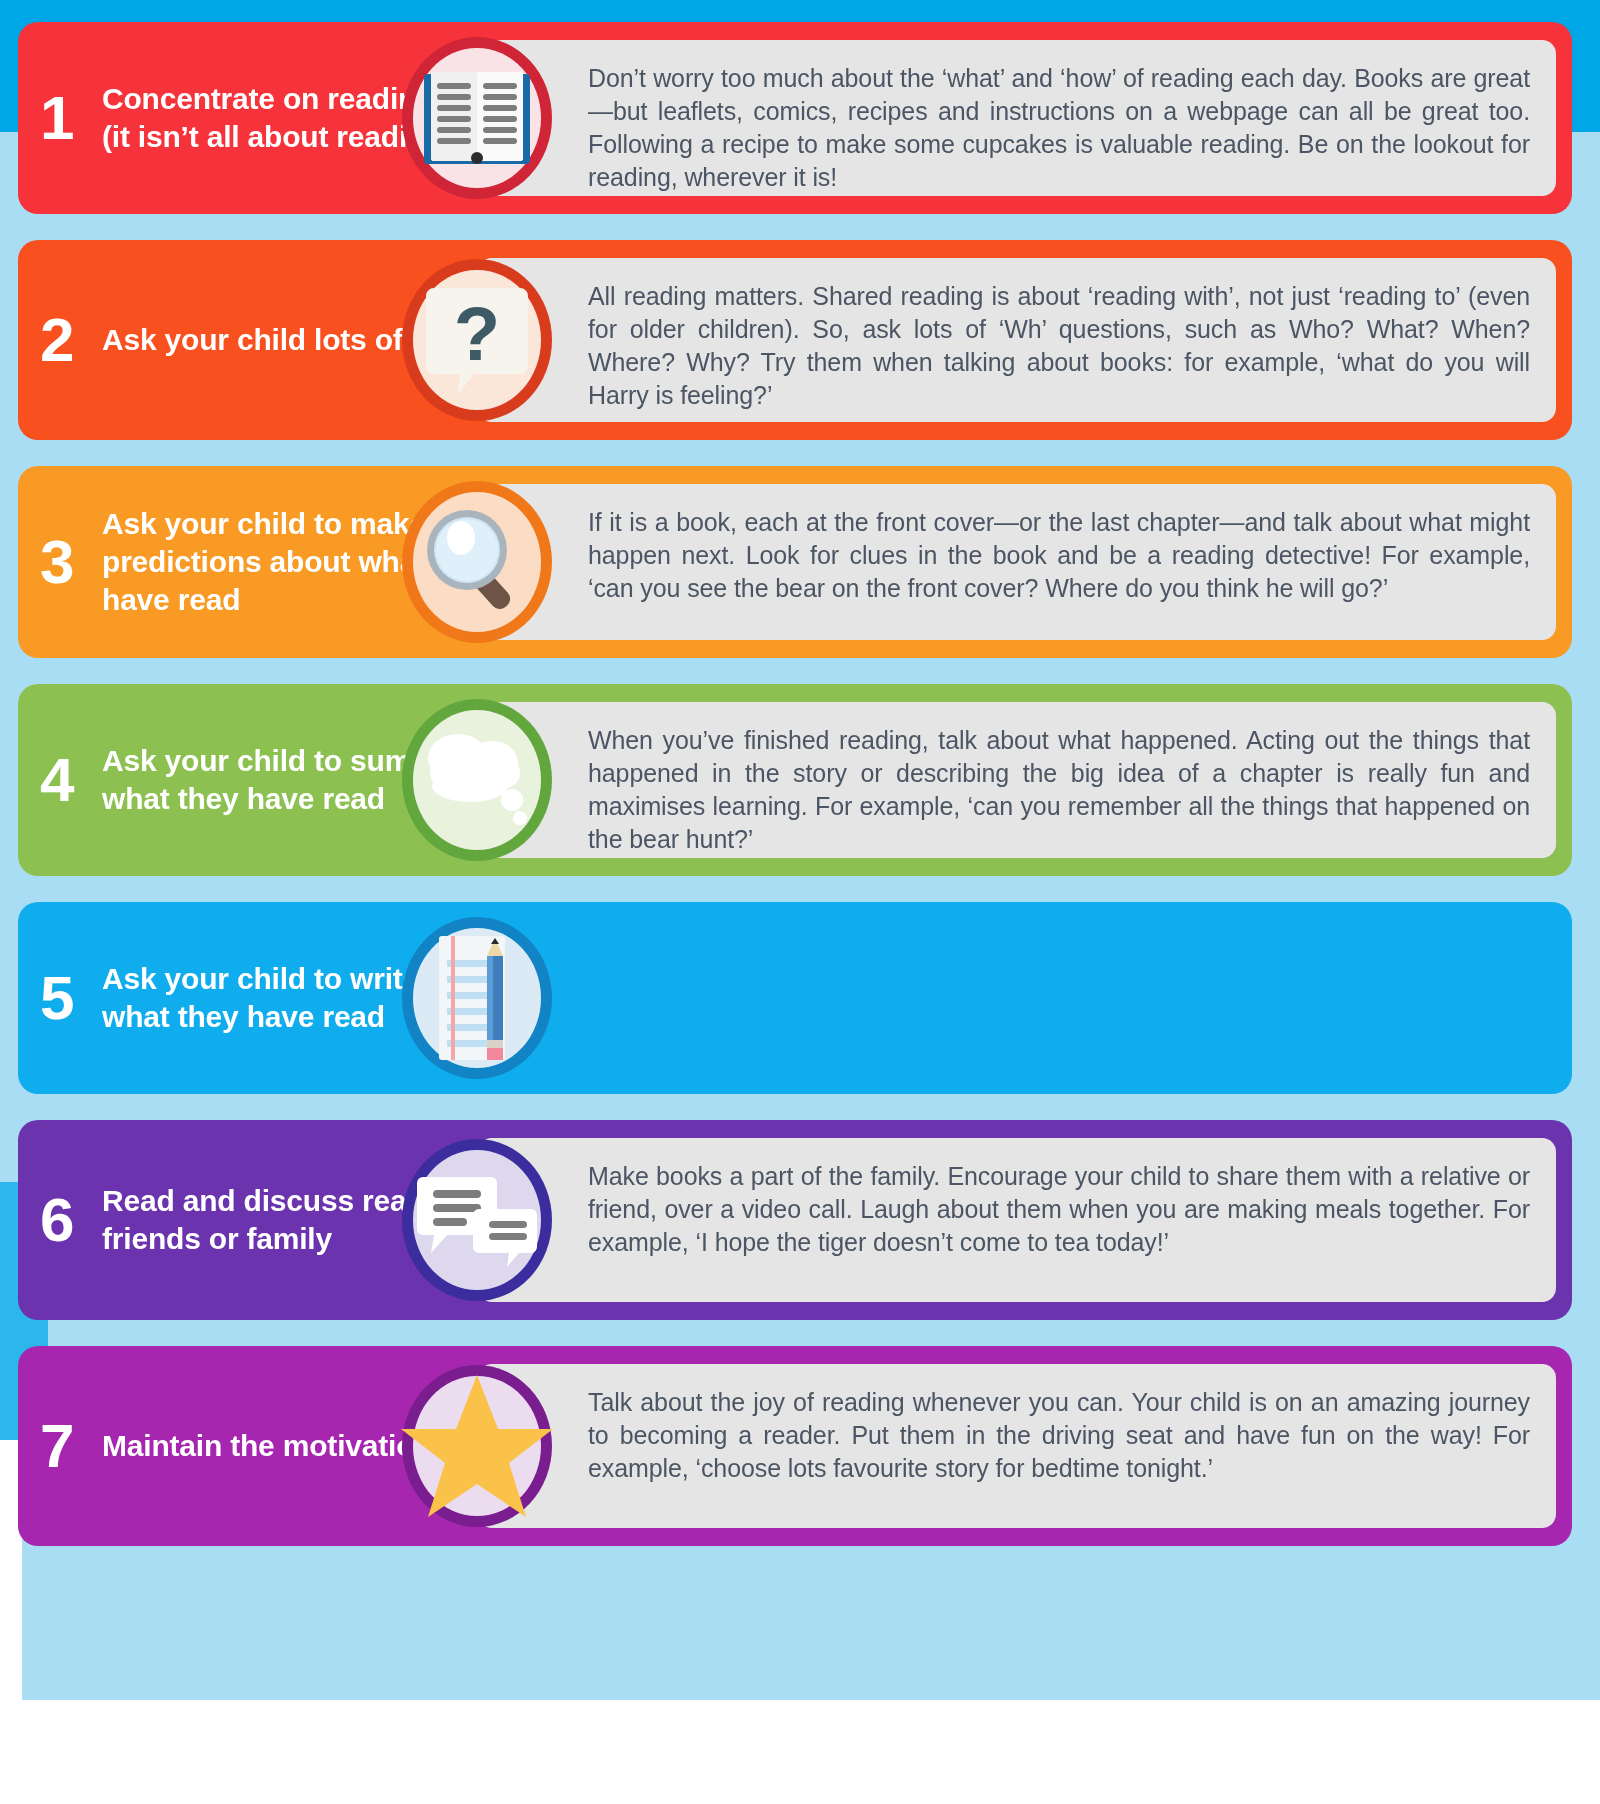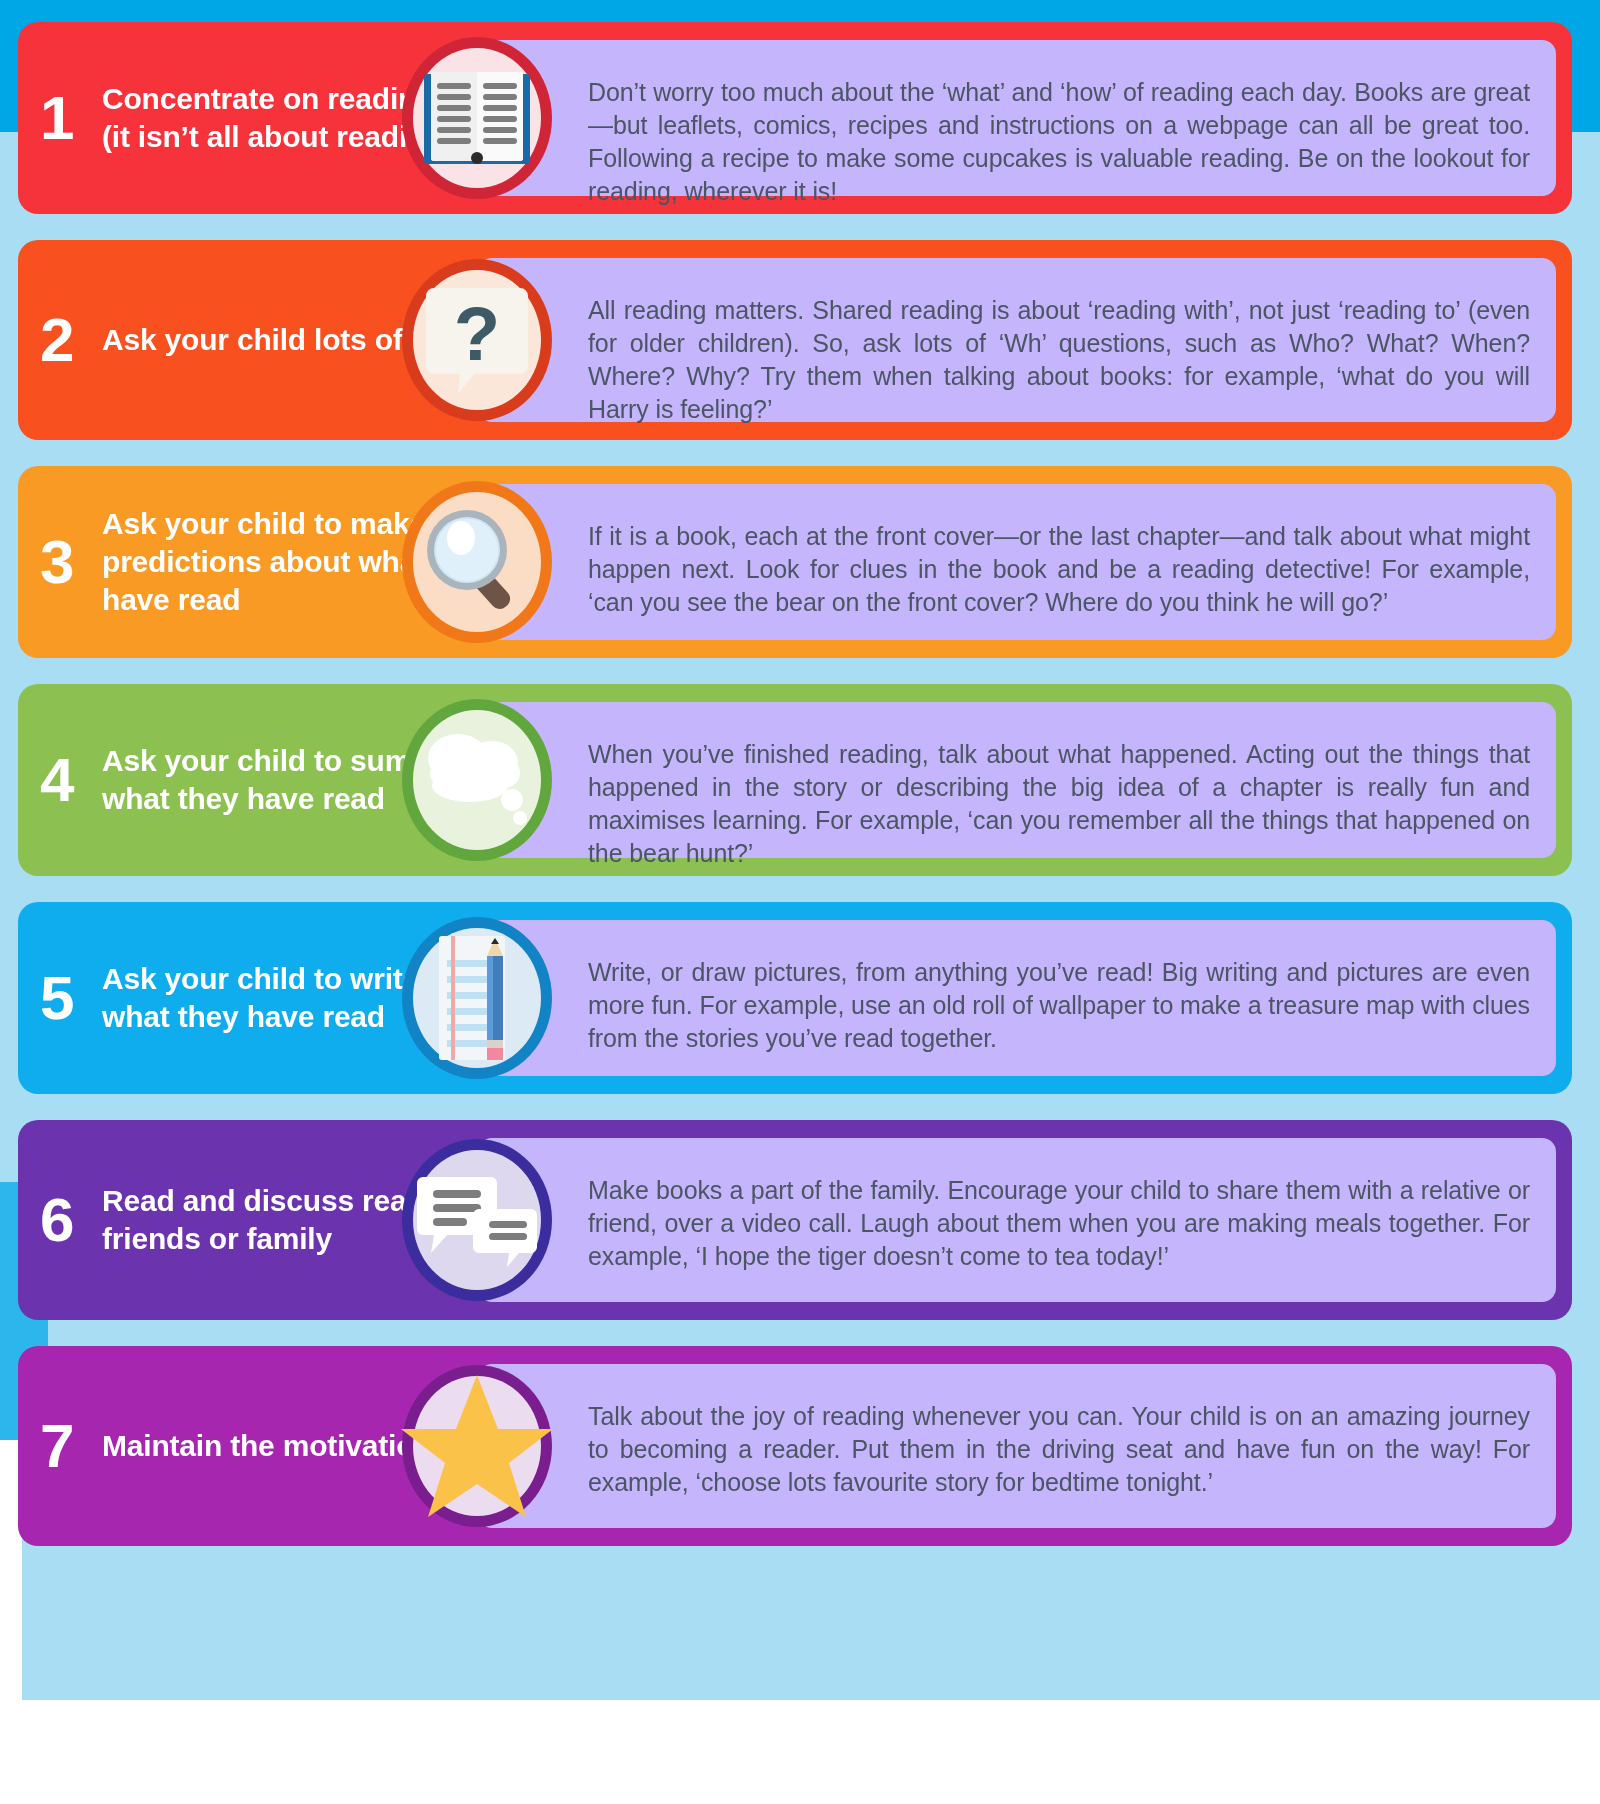--- a/index.html
+++ b/index.html
@@ -97,23 +97,23 @@
     letter-spacing: -0.2px;
   }
 
   
   .body-panel {
     position: absolute;
     top: 18px;
     left: 460px;
     right: 16px;
     bottom: 18px;
-    background: #c4b5fd;
+    background: #e5e5e5;
     border-radius: 14px;
-    padding: 36px 26px 18px 110px;
+    padding: 22px 26px 18px 110px;
   }
 
   .body-text {
     font-size: 25px;
     line-height: 1.32;
     color: #4b5563;
     text-align: justify;
     letter-spacing: -0.1px;
   }
 
@@ -286,23 +286,20 @@
           </span>
         </div>
       </div>
     </div>
 
     <div class="card c5" style="top:902px;height:192px;">
       <div class="card-left">
         <div class="step-number">5</div>
         <div class="step-title">Ask your child to write about what they have read</div>
       </div>
-      <div class="body-panel">
-        <div class="body-text">Write, or draw pictures, from anything you’ve read! Big writing and pictures are even more fun. For example, use an old roll of wallpaper to make a treasure map with clues from the stories you’ve read together.</div>
-      </div>
       <div class="medallion m5">
         <div class="medallion-inner">
           <span>
             <svg class="glyph" width="104" height="128" viewBox="0 0 104 128">
               <rect x="14" y="2" width="66" height="124" rx="3" fill="#f2f6f9"></rect>
               <g fill="#bfdff2">
                 <rect x="22" y="26" width="52" height="7"></rect>
                 <rect x="22" y="42" width="52" height="7"></rect>
                 <rect x="22" y="58" width="52" height="7"></rect>
                 <rect x="22" y="74" width="52" height="7"></rect>

